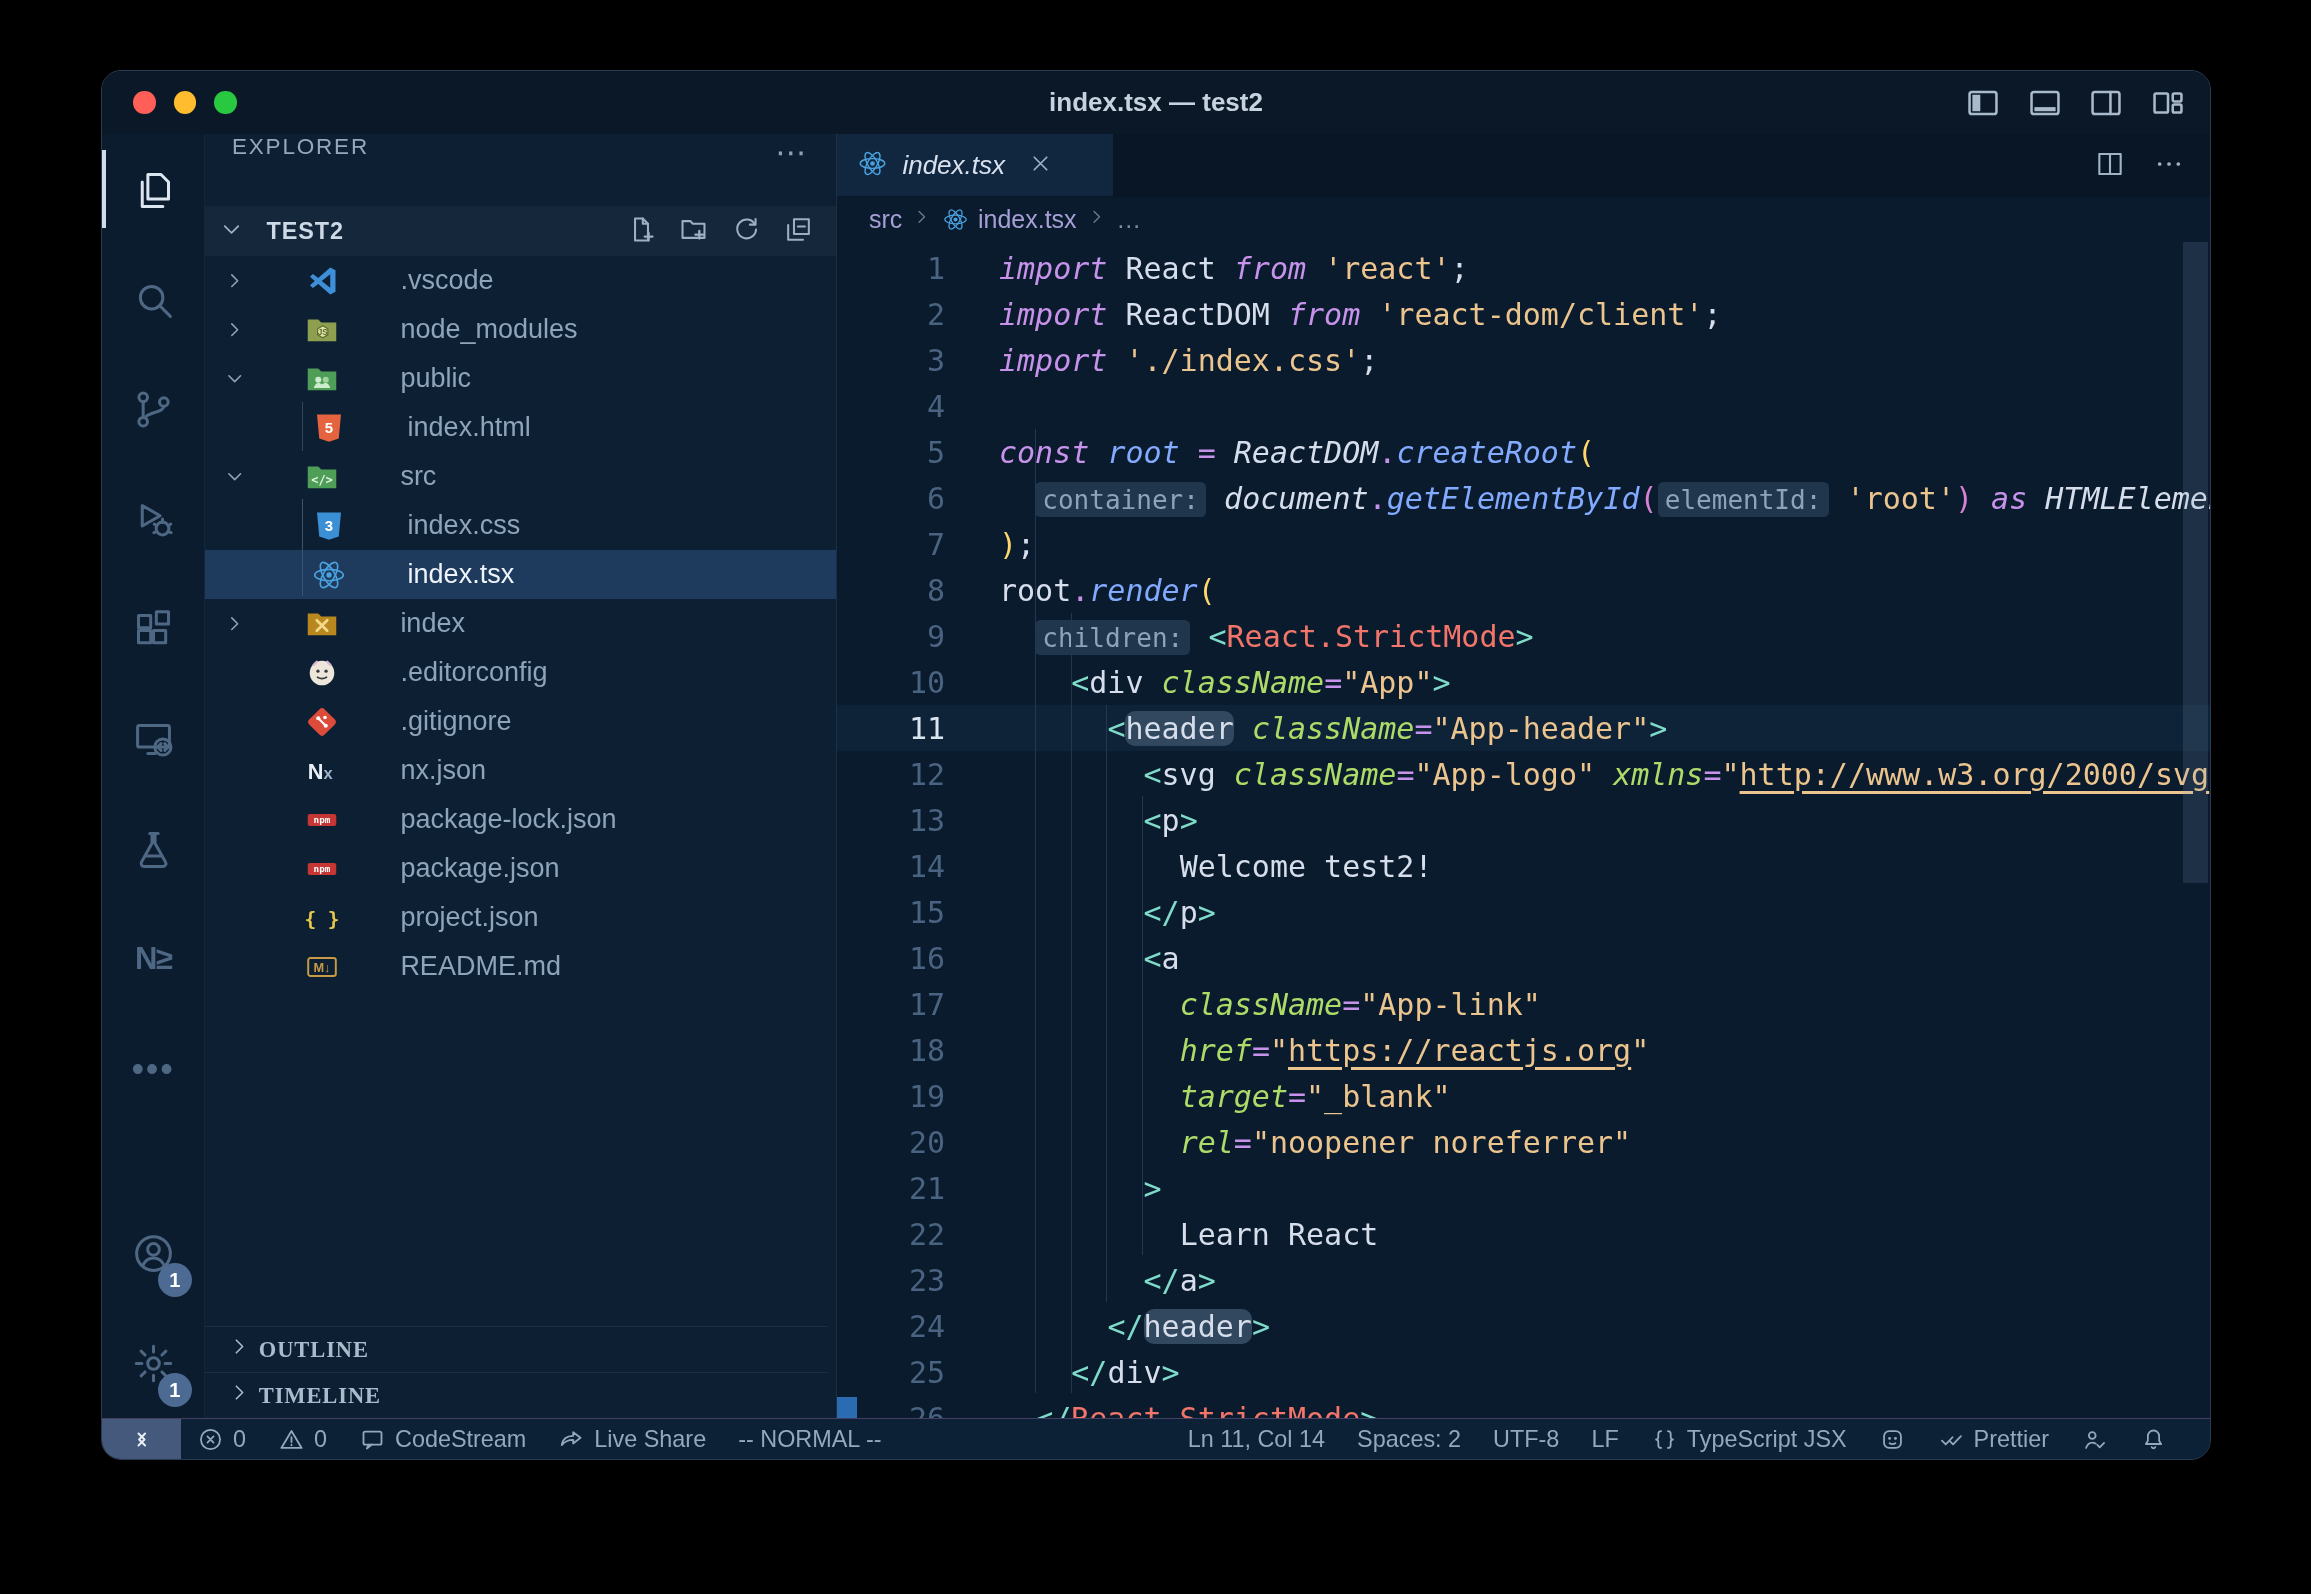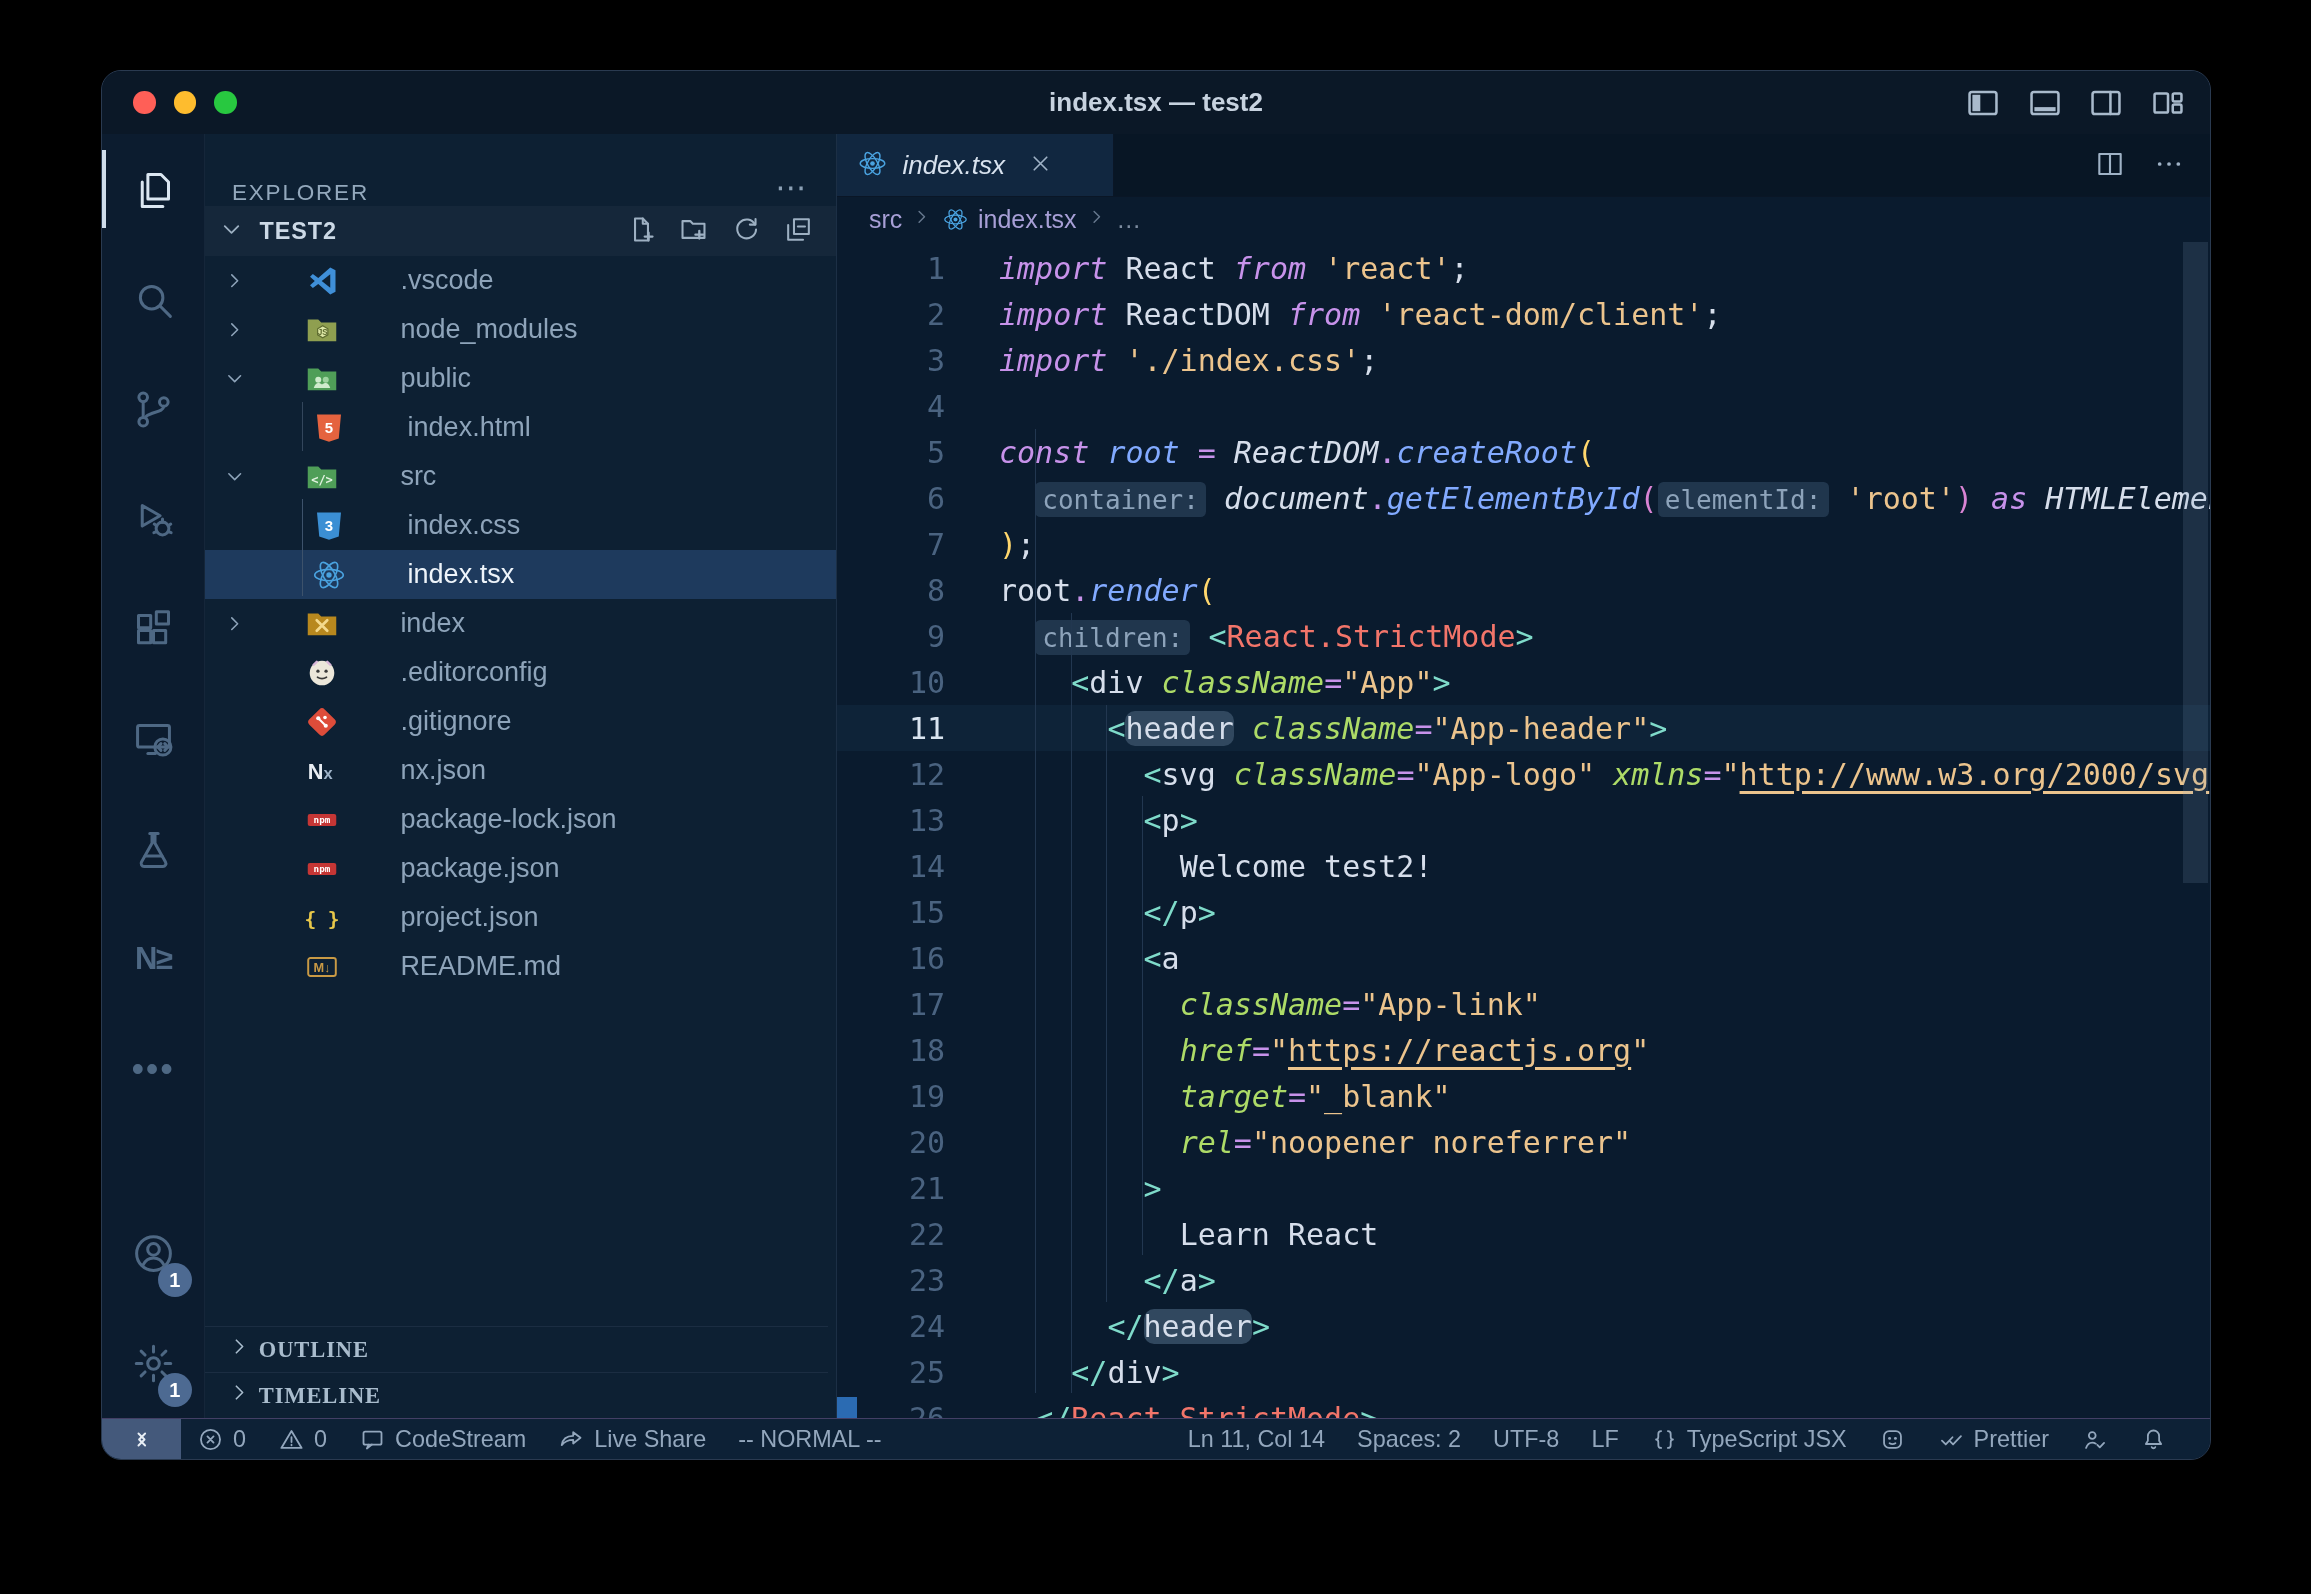--- a/index.html
+++ b/index.html
@@ -37,27 +37,27 @@
   .act-bottom { margin-top:auto; display:flex; flex-direction:column; align-items:center; }
   .badge { position:absolute; right:12.6px; bottom:10.8px; background:#4d6a92; color:#fff;
            font-size:20px; width:34px; height:34px; border-radius:50%; display:flex;
            align-items:center; justify-content:center; font-weight:bold; }
   .nx-glyph { font-size:31px; font-weight:bold; letter-spacing:-1.8px; }
   .dots-glyph { font-size:36px; letter-spacing:1.8px; color:#4e6884; }
 
   
   #sidebar { width:632px; background:#0d2033; border-right:0.9px solid #1c2f45;
              position:relative; }
-  #explorer-head { height:72px; display:flex; align-items:flex-end; padding:0 27px;gap:36px; }
+  #explorer-head { height:72px; display:flex; align-items:flex-start; padding:0 27px;gap:36px; }
   #explorer-title { font-size:22.5px; letter-spacing:1.8px; color:#93a8bc; }
   #explorer-more { margin-left:auto; color:#8ba0b5; font-size:31px; letter-spacing:2.7px; }
   #section-row { height:50px; display:flex; align-items:center; padding:0 12.6px;
                  background:rgba(255,255,255,0.035); }
   #section-row .chev svg { width:27px; height:27px; color:#9db0c2; }
-  #section-label { font-size:23.4px; font-weight:bold; color:#ccd9e6; letter-spacing:0.9px; margin-left:15px; }
+  #section-label { font-size:23.4px; font-weight:bold; color:#ccd9e6; letter-spacing:0.9px; margin-left:22px; }
   #section-actions { margin-left:auto; display:flex; gap:21.6px; color:#9db0c2; margin-right:9px; }
   #section-actions svg { width:31px; height:31px; }
   #tree { position:relative; }
   .trow { height:49px; display:flex; align-items:center; font-size:27px; color:#8ea4ba;
           position:relative; white-space:nowrap;gap:48px; }
   .trow.selected { background:#1e3a5d; color:#eef4fa; }
   .trow .chev { width:31px; display:flex; justify-content:center; margin-left:14.4px; color:#8ea4ba; }
   .trow .chev svg { width:23.4px; height:23.4px; }
   .trow .ficon { width:36px; height:36px; margin:0 12.6px 0 5.4px; flex:0 0 auto; }
   .trow .ficon svg { width:36px; height:36px; display:block; }

